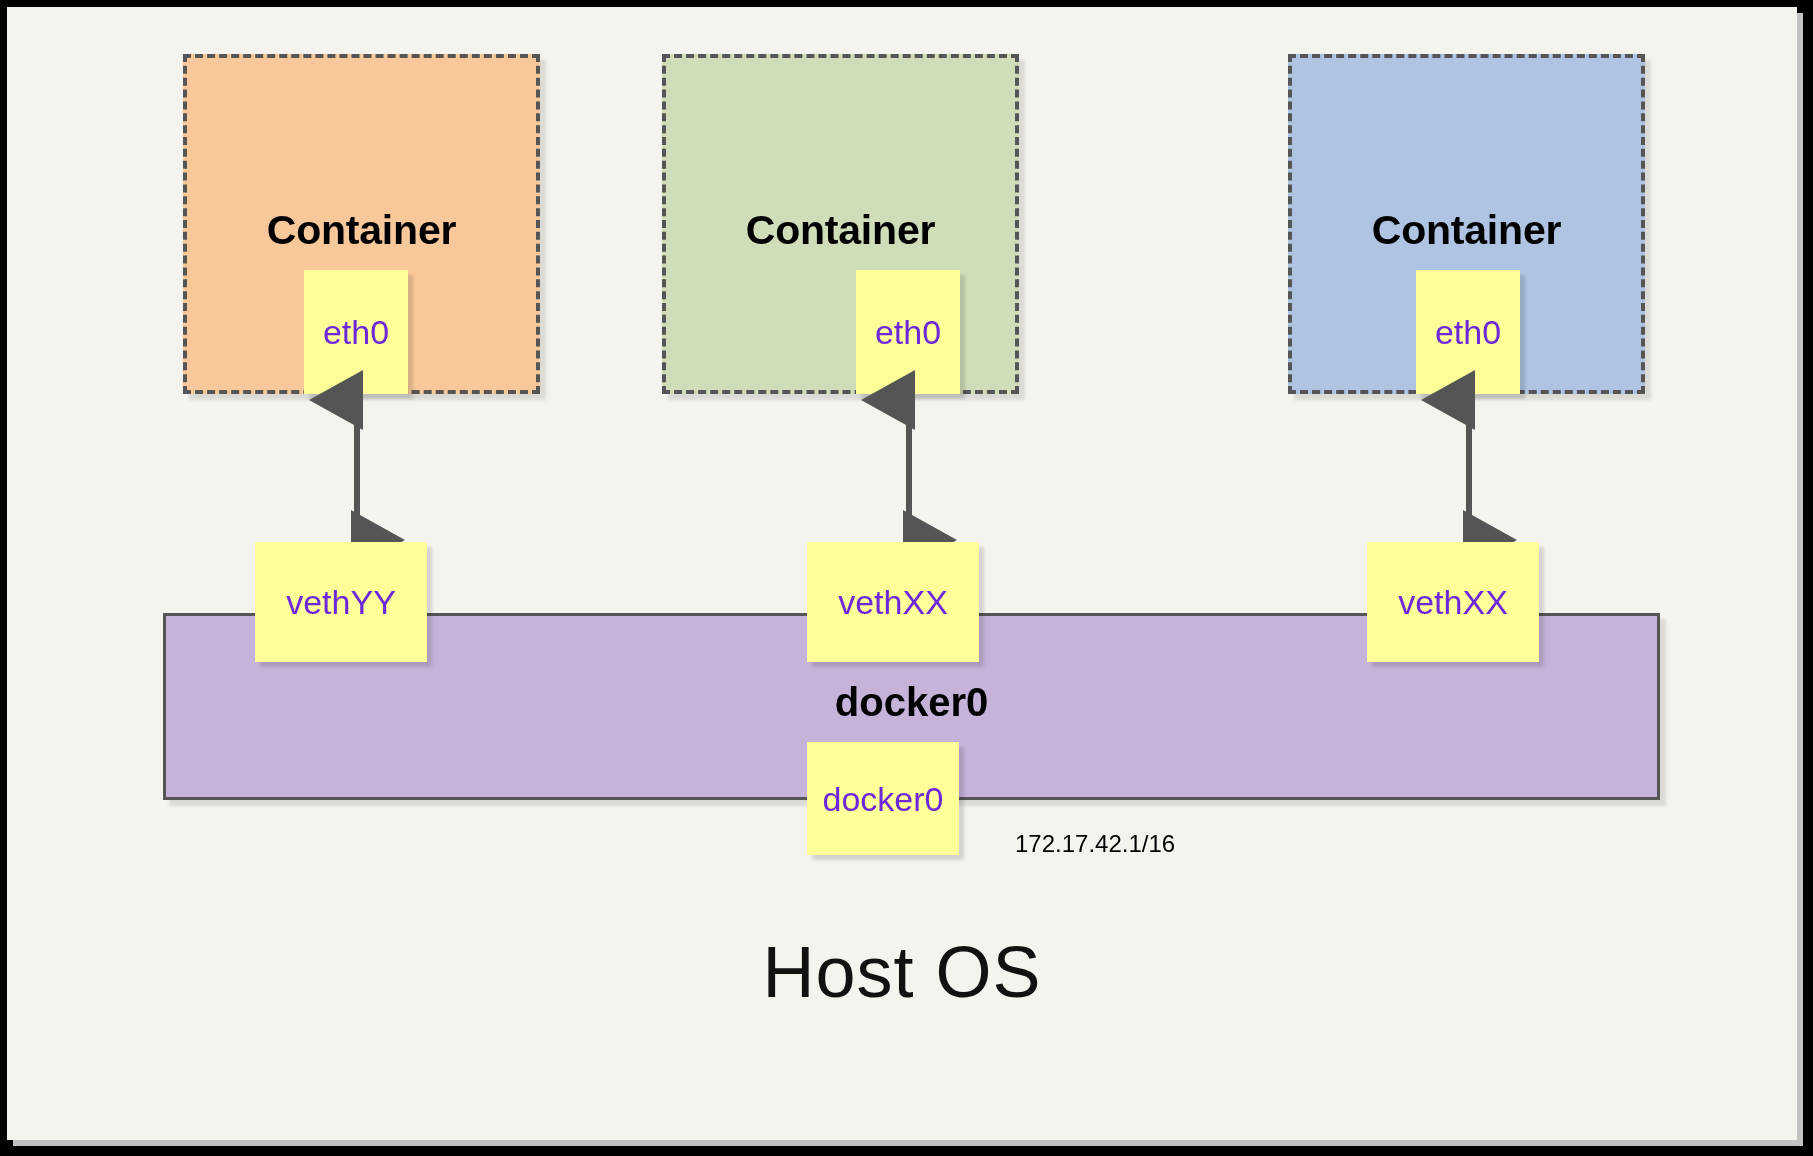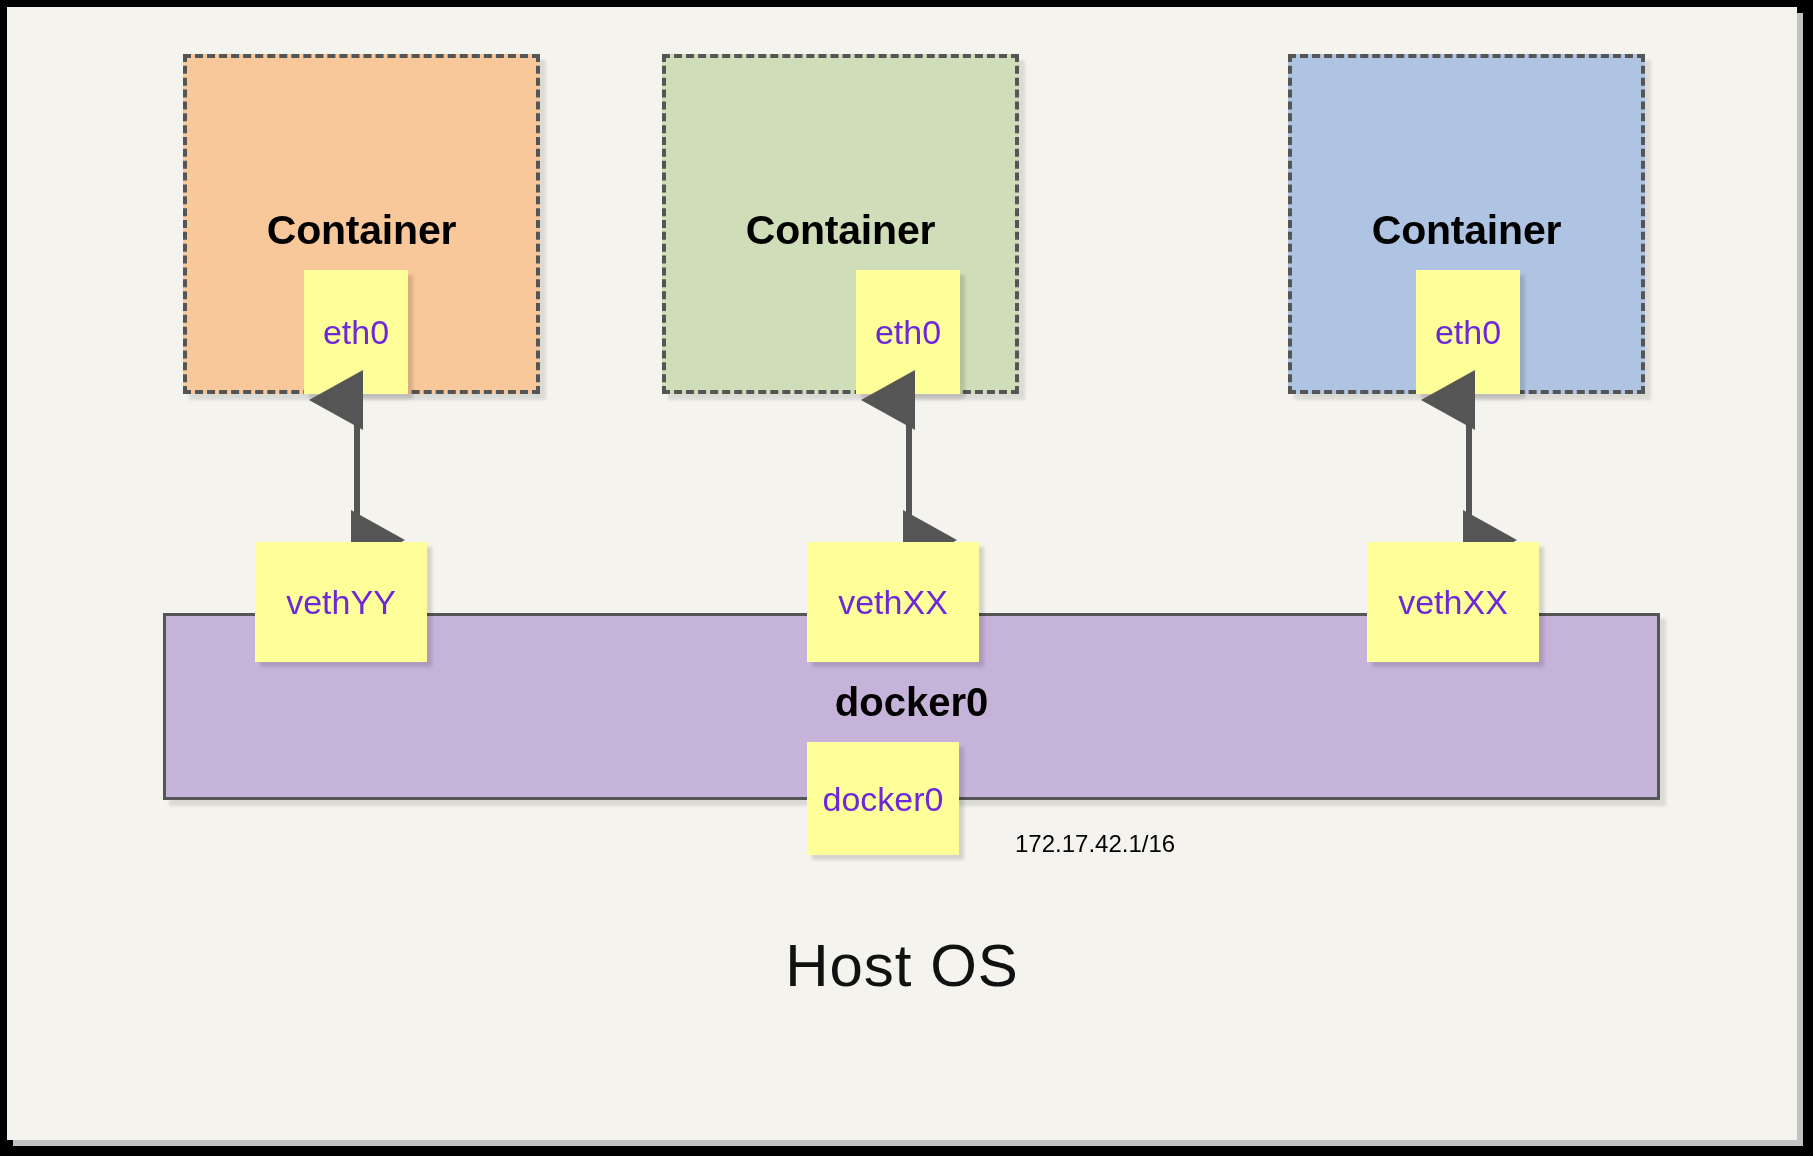--- a/index.html
+++ b/index.html
@@ -85,21 +85,21 @@
     position: absolute;
     font-size: 24px;
     color: #000000;
     white-space: nowrap;
   }
   #host-os-label {
     position: absolute;
     left: 0;
     right: 0;
     text-align: center;
-    font-size: 60px;
+    font-size: 72px;
     color: #111111;
     letter-spacing: 1px;
   }
 
   
   .arrow-svg {
     position: absolute;
     overflow: visible;
   }
 </style>

